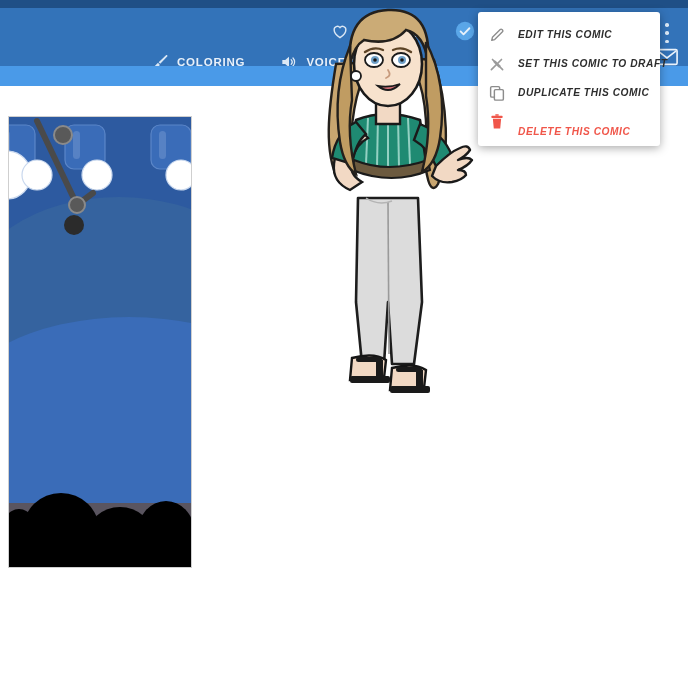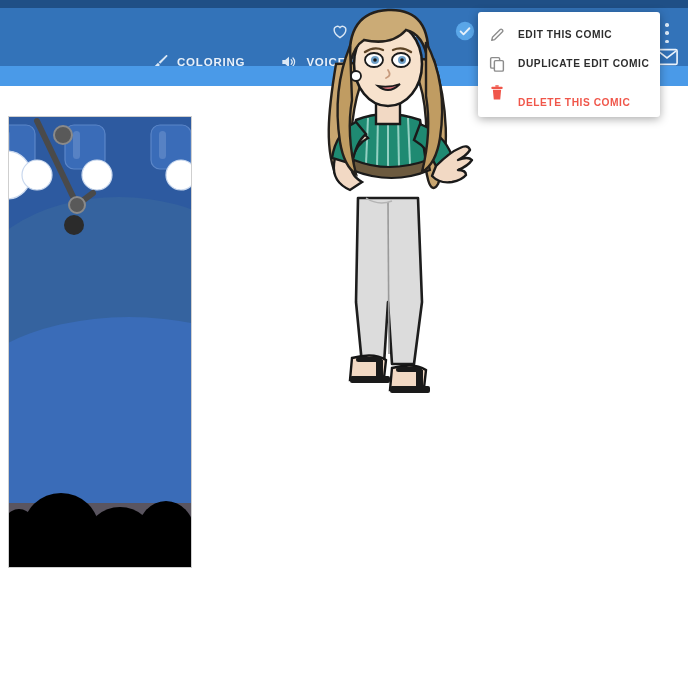--- a/index.html
+++ b/index.html
@@ -38,21 +38,21 @@
 
   
   .mail-ico { position:absolute; right:10px; top:48px; width:22px; height:18px; cursor:pointer; }
 
   
   .fav-check { width:22px; height:22px; flex:none; }
 
   
   .menu { position:absolute; left:478px; top:12px; width:182px; background:#ffffff;
     border-radius:3px; box-shadow:0 2px 10px rgba(0,0,0,.34); padding:8px 0 10px 0; z-index:40; }
-  .menu-item { display:flex; align-items:center; height:29px; padding:0 8px 0 10px; cursor:pointer; }
+  .menu-item { display:flex; align-items:center; height:29px; padding:0 8px 0 10px; cursor:pointer;font-style:italic; }
   .menu-ico { width:18px; height:18px; flex:none; margin-right:12px; }
   .menu-text { font-size:10.2px; font-weight:bold; letter-spacing:.55px; color:#2d2d2d;
     white-space:nowrap; }
   .menu-item.danger .menu-text { color:#f0564a;margin-top:19px; }
 
   
   .panel { position:absolute; left:8px; top:116px; width:184px; height:452px;
     background:#2d5aa0; overflow:hidden; border:1px solid #cfcfcf; }
   .panel-sky { position:absolute; inset:0; background:#2d5aa0; }
   .stage-floor { position:absolute; left:-60px; bottom:50px; width:360px; height:200px;
@@ -250,27 +250,37 @@
 
   <div class="menu">
 
     <div class="menu-item">
       <svg class="menu-ico" viewBox="0 0 24 24">
         <path d="M5 19l.9-3.9L16.3 4.7a1.6 1.6 0 0 1 2.3 0l.7.7a1.6 1.6 0 0 1 0 2.3L8.9 18.1z" fill="none" stroke="#8c8c8c" stroke-width="1.8" stroke-linejoin="round"></path>
       </svg>
       <span class="menu-text">EDIT THIS COMIC</span>
     </div>
 
+    <div class="menu-item">
+      <svg class="menu-ico" viewBox="0 0 24 24">
+        <g stroke="#9b9b9b" stroke-width="2.2" stroke-linecap="round" fill="none">
+          <path d="M4.5 19.5 L18 6"></path>
+          <path d="M19.5 19.5 L6 6"></path>
+        </g>
+        <path d="M9 9 L15 15" stroke="#9b9b9b" stroke-width="3.4" stroke-linecap="round"></path>
+      </svg>
+      <span class="menu-text">SET THIS COMIC TO DRAFT</span>
+    </div>
 
     <div class="menu-item">
       <svg class="menu-ico" viewBox="0 0 24 24">
         <rect x="3.5" y="3.5" width="12" height="14" rx="1.6" fill="none" stroke="#8c8c8c" stroke-width="1.9"></rect>
         <rect x="8.5" y="7.5" width="12" height="14" rx="1.6" fill="#ffffff" stroke="#8c8c8c" stroke-width="1.9"></rect>
       </svg>
-      <span class="menu-text">DUPLICATE EDIT COMIC</span>
+      <span class="menu-text">DUPLICATE THIS COMIC</span>
     </div>
 
     <div class="menu-item danger">
       <svg class="menu-ico" viewBox="0 0 24 24">
         <rect x="4.5" y="3.5" width="15" height="3.2" rx="1" fill="#f0564a"></rect>
         <path d="M6.5 7.5 h11 l-1.2 13.2 h-8.6z" fill="#f0564a"></path>
         <rect x="9.5" y="1.6" width="5" height="2.2" rx="1" fill="#f0564a"></rect>
       </svg>
       <span class="menu-text">DELETE THIS COMIC</span>
     </div>

